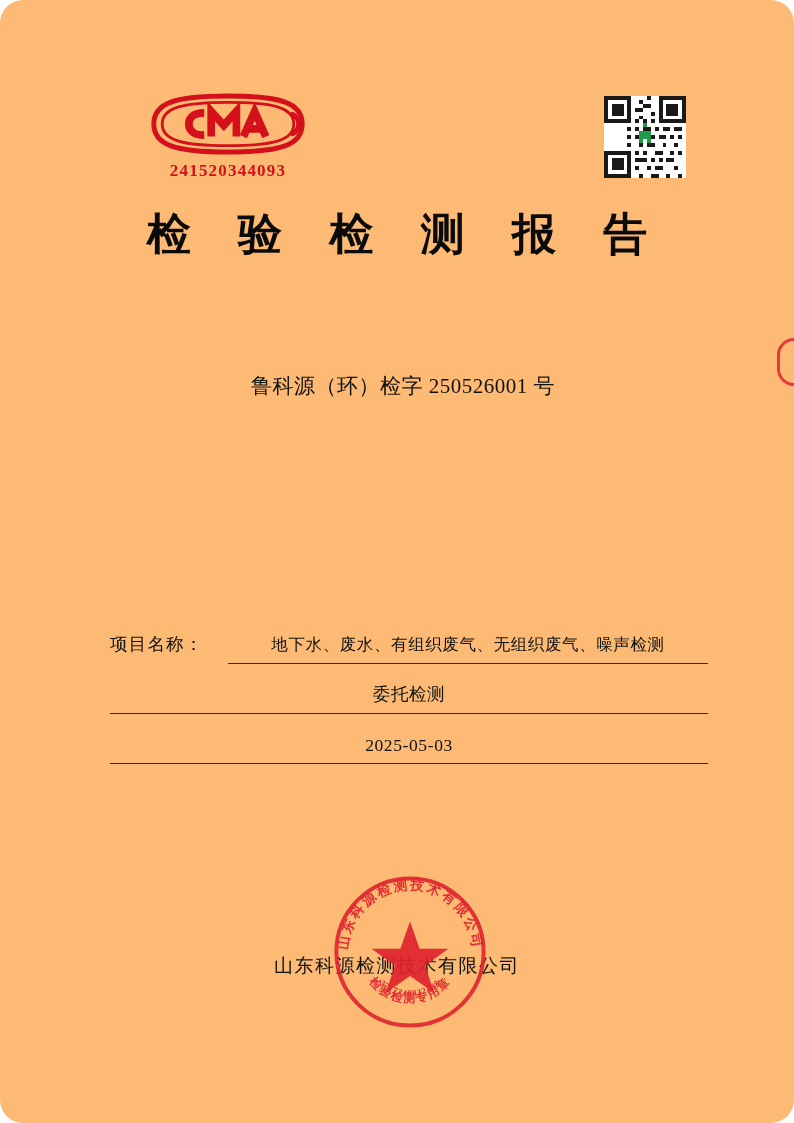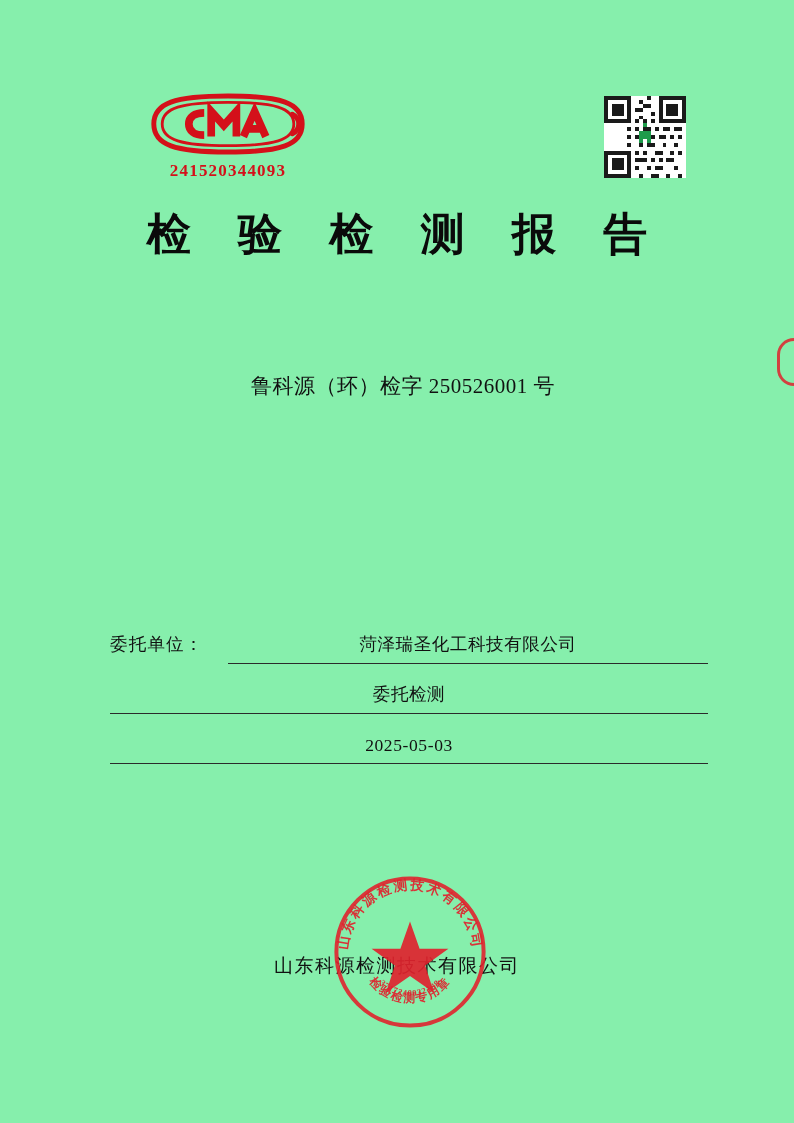--- a/index.html
+++ b/index.html
@@ -12,21 +12,22 @@
     height: 1123px;
     position: relative;
     font-family: "Liberation Serif", "DejaVu Serif", serif;
     color: #111111;
     overflow: hidden;
   }
 
   .page {
     position: absolute;
     inset: 0;
-    background: #86efac;
+    background: #fdba74;
+    border-radius: 23px;
   }
 
   
   .cma-block {
     position: absolute;
     left: 138px;
     top: 88px;
     width: 180px;
     text-align: center;
   }
@@ -254,25 +255,25 @@
       </g>
     </svg>
   </div>
 
   <div class="doc-title">检 验 检 测 报 告</div>
 
   <div class="report-no">鲁科源（环）检字 250526001 号</div>
 
   <div class="fields">
 
-
     <div class="field-row">
-      <div class="field-label">委托单位：</div>
-      <div class="field-value">菏泽瑞圣化工科技有限公司</div>
+      <div class="field-label">项目名称：</div>
+      <div class="field-value small">地下水、废水、有组织废气、无组织废气、噪声检测</div>
     </div>
+
 
     <div class="field-row">
       <div class="field-value">委托检测</div>
     </div>
 
     <div class="field-row">
       <div class="field-value">2025-05-03</div>
     </div>
 
   </div>

